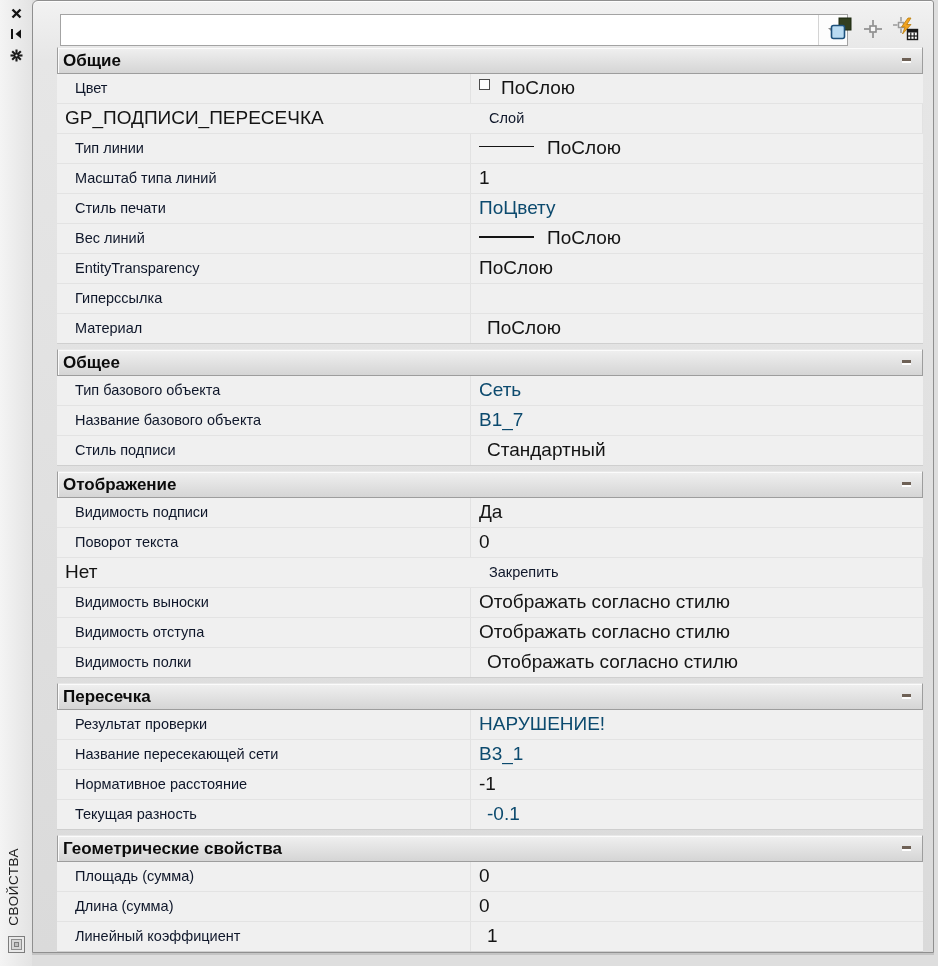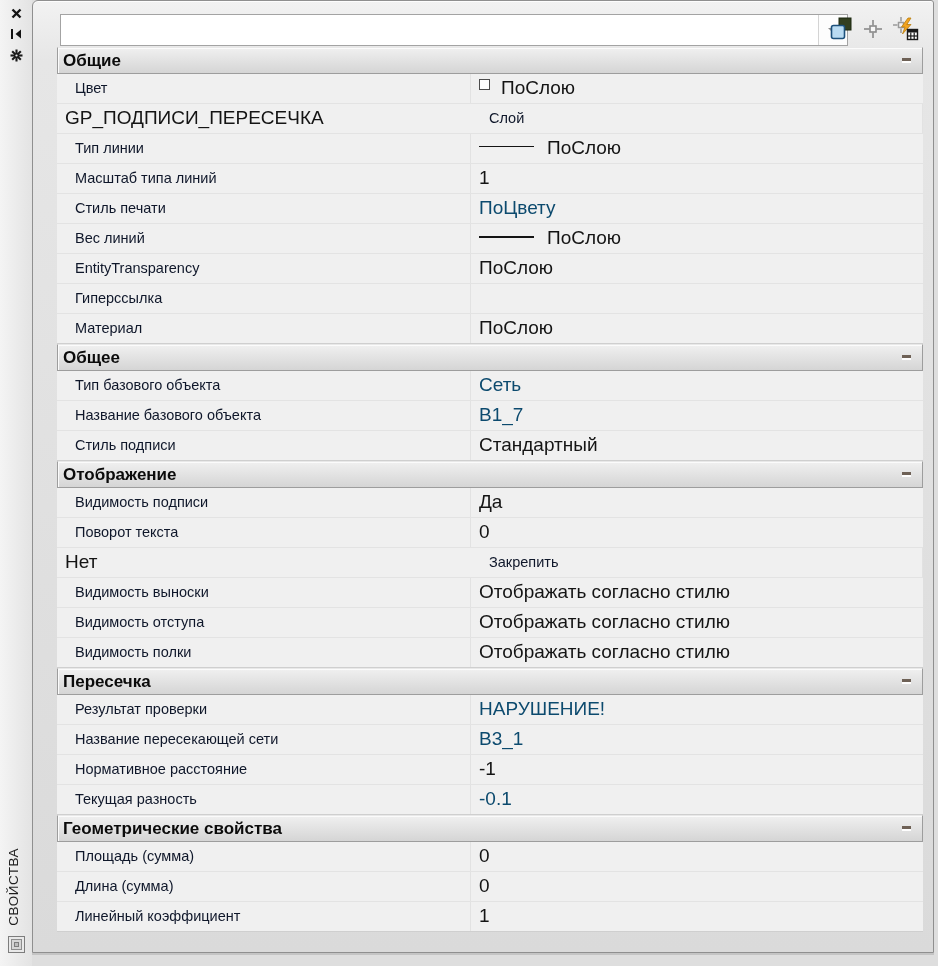--- a/index.html
+++ b/index.html
@@ -40,39 +40,39 @@
     box-sizing:border-box;background:#ffffff;border:1px solid #a3a3a3;
     display:flex;align-items:stretch;cursor:default;
   }
   .combo-text{flex:1;font-size:20px;color:#1f1f1f;padding:2px 0 0 9px;white-space:nowrap;overflow:hidden;margin-top:28px;}
   .combo-arrow{width:28px;border-left:1px solid #d4d4d4;display:flex;align-items:center;justify-content:center;background:#fdfdfd;}
   .combo-arrow .tri{width:0;height:0;border-left:5px solid transparent;border-right:5px solid transparent;border-top:5px solid #8a8a8a;}
   .top-icons{position:absolute;right:14px;top:16px;display:flex;align-items:center;gap:11px;}
   .top-icon{display:flex;align-items:center;justify-content:center;cursor:default;}
   
   .sections{position:absolute;left:24px;top:46px;width:866px;}
-  .section{}
+  .section{margin-bottom:5px;}
   .section-header{
     position:relative;height:27px;box-sizing:border-box;
     background:linear-gradient(#f0f0f0,#d5d5d5);
     border:1px solid #9d9d9d;border-top-color:#e8e8e8;
     box-shadow:inset 1px 1px 0 #fbfbfb;
     font-weight:bold;font-size:17px;line-height:25px;color:#0b0b0b;
     padding-left:5px;cursor:default;
   }
   .collapse-btn{
     position:absolute;right:11px;top:10px;width:9px;height:3px;
     background:#6e6156;box-shadow:0 2px 0 rgba(255,255,255,0.95);
   }
   .rows{border-bottom:1px solid #cfcfcf;}
   .row{
     display:grid;grid-template-columns:414px 1fr;height:29px;
     background:#f0f0f0;border-bottom:1px solid #e3e3e3;
   }
-  .row:last-child{border-bottom:none;}
+  .row:last-child{border-bottom:none;gap:8px;}
   .cell{box-sizing:border-box;line-height:28px;white-space:nowrap;overflow:hidden;}
   .cell.label{
     border-right:1px solid #e2e2e2;padding-left:18px;
     font-size:14.5px;color:#0f172a;
   }
   .cell.value{padding-left:8px;font-size:19px;color:#141414;cursor:default;}
   .cell.value.disabled .vtext{color:#0c4a6e;}
   .swatch-color{
     display:inline-block;width:9px;height:9px;background:#ffffff;
     border:1px solid #4c4c4c;margin-right:11px;vertical-align:middle;position:relative;top:-4px;

